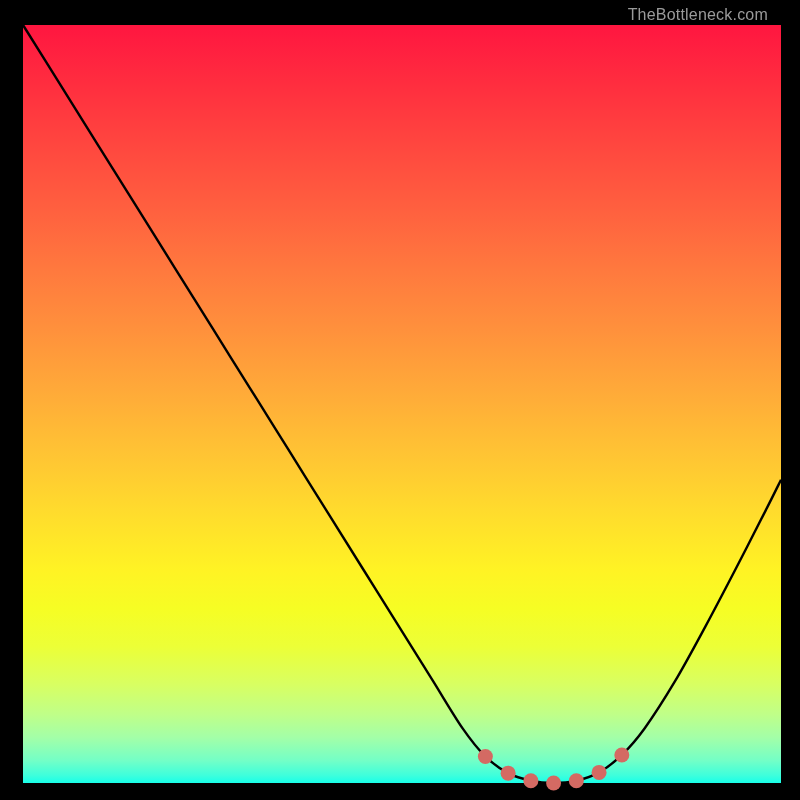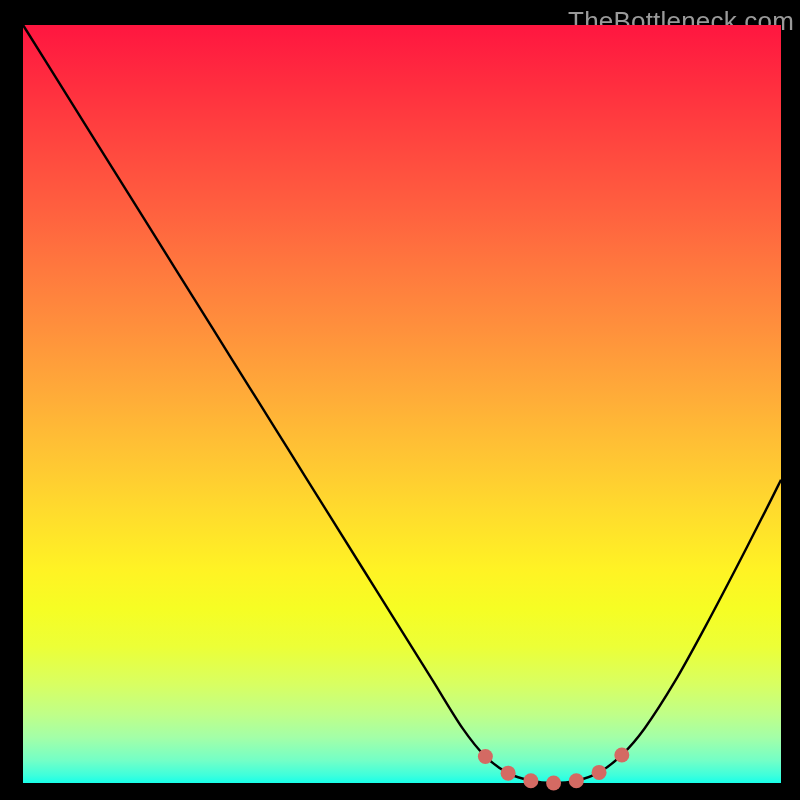--- a/index.html
+++ b/index.html
@@ -1,17 +1,17 @@
 <!DOCTYPE html>
 <html><head>
 <meta charset="utf-8">
 <style>
   * { margin: 0; padding: 0; box-sizing: border-box; }
   body { width: 800px; height: 800px; background: #000; position: relative; font-family: Arial, sans-serif; }
-  .watermark { position: absolute; top: 6px; right: 6px; color: #9a9a9a; font-size: 26px; font-weight: 500; letter-spacing: 0.2px; }
+  .watermark { position: absolute; top: 6px; right: 32px; color: #9a9a9a; font-size: 16px; font-weight: 500; letter-spacing: 0.2px; }
   .plot-area { position: absolute; left: 23px; top: 25px; width: 758px; height: 758px; }
   .gradient { width: 100%; height: 100%; }
   .curve-svg { position: absolute; left: 23px; top: 25px; width: 758px; height: 758px; overflow: visible; }
   .marker { fill: #d46a63; }
 </style>
 </head>
 <body>
 
 <div class="watermark">TheBottleneck.com</div>
 

